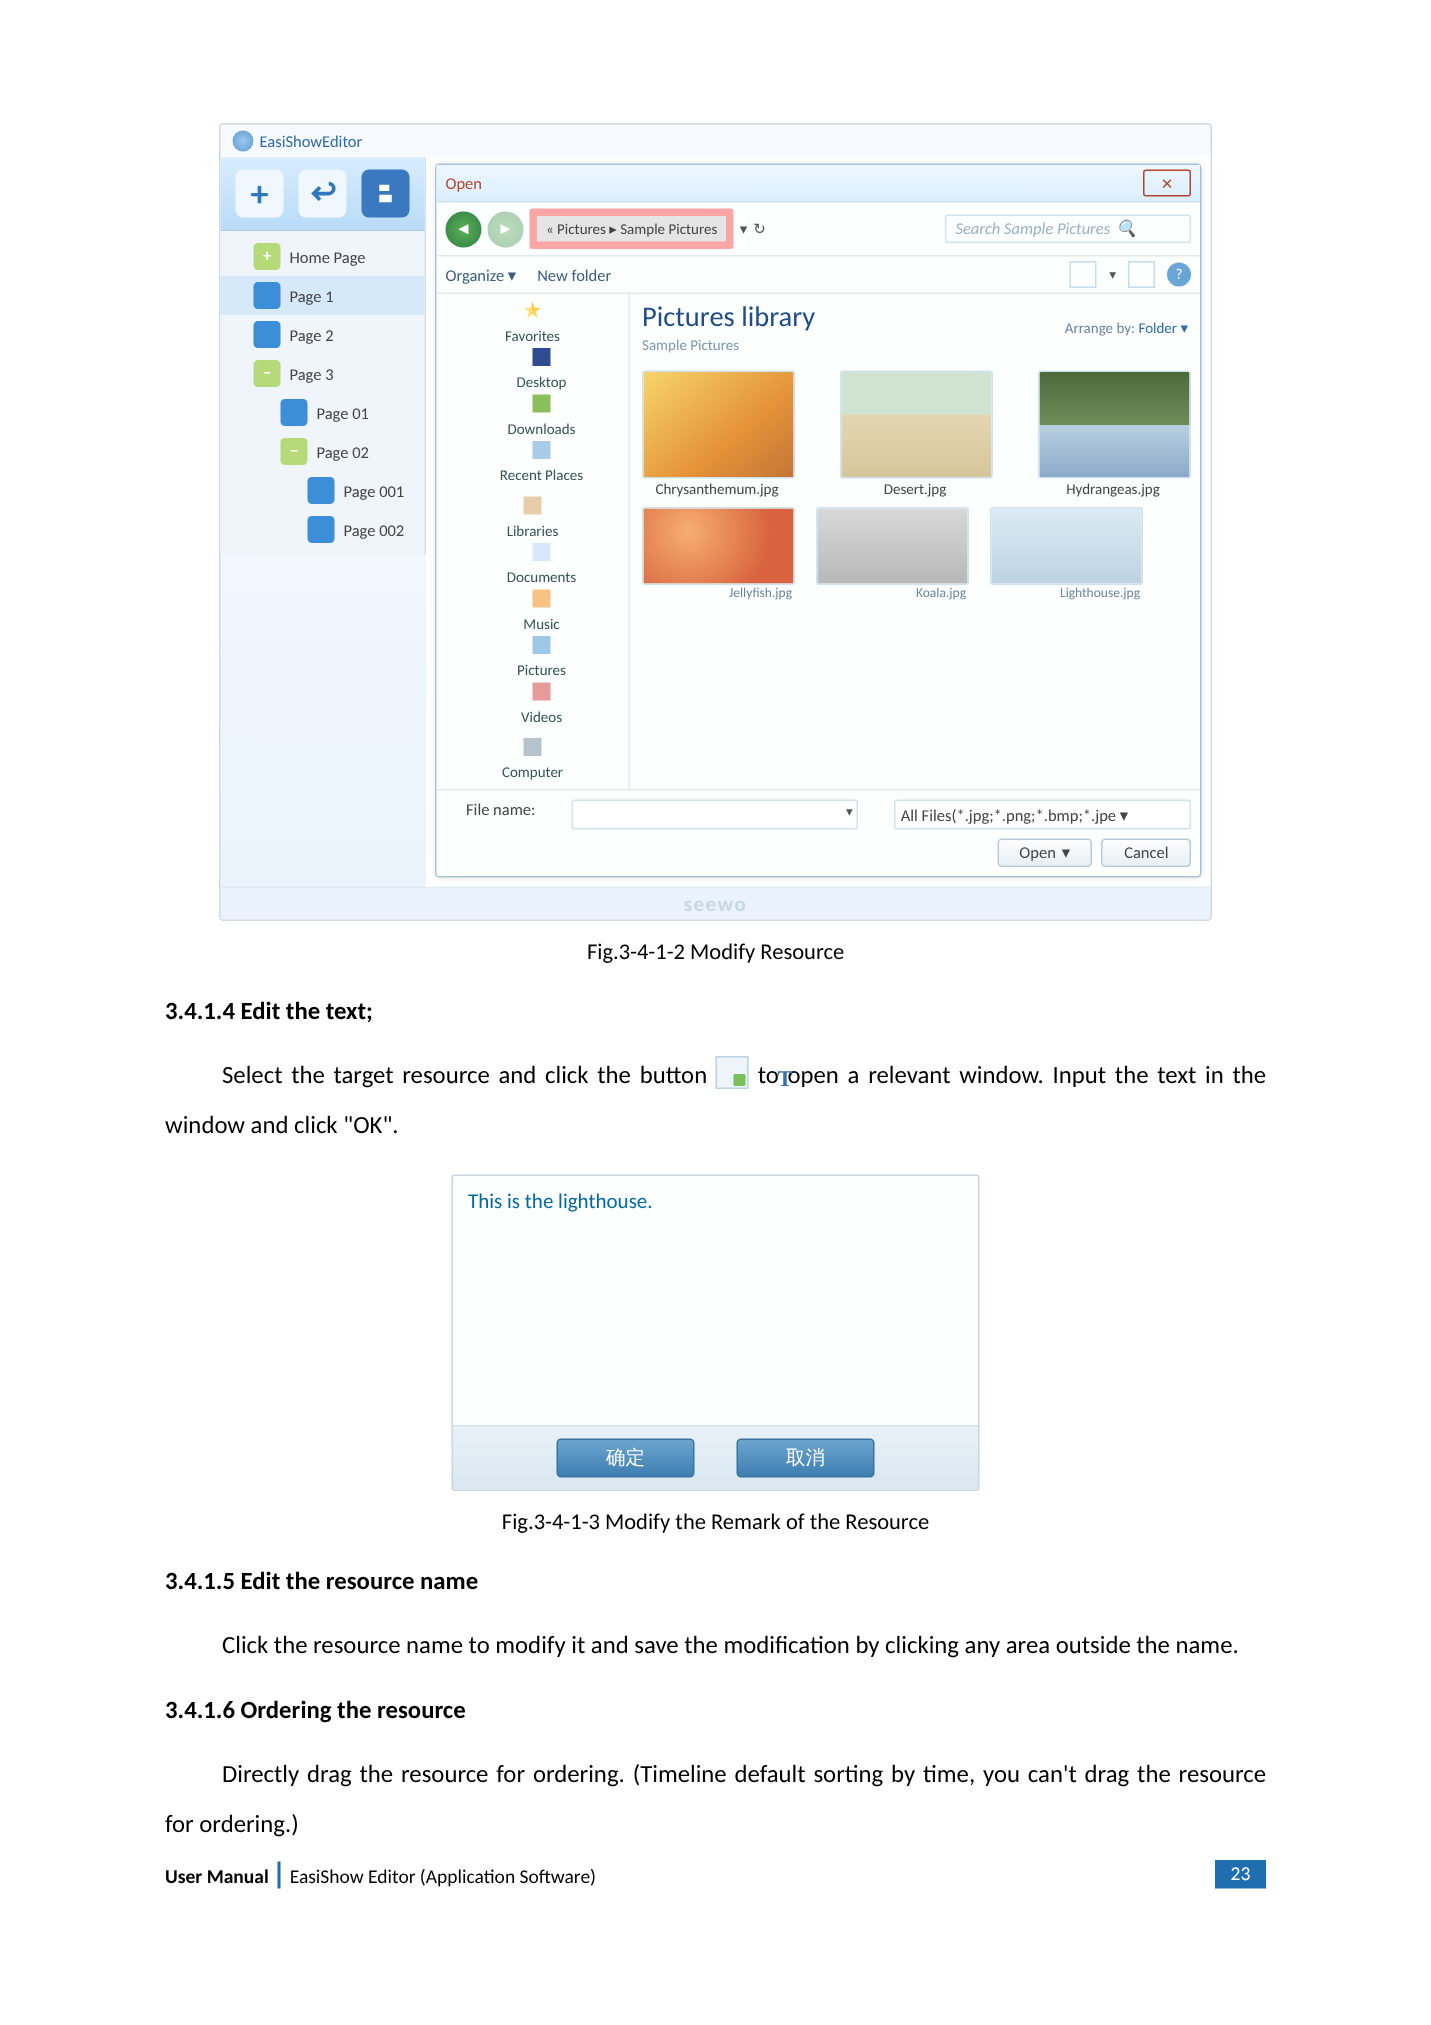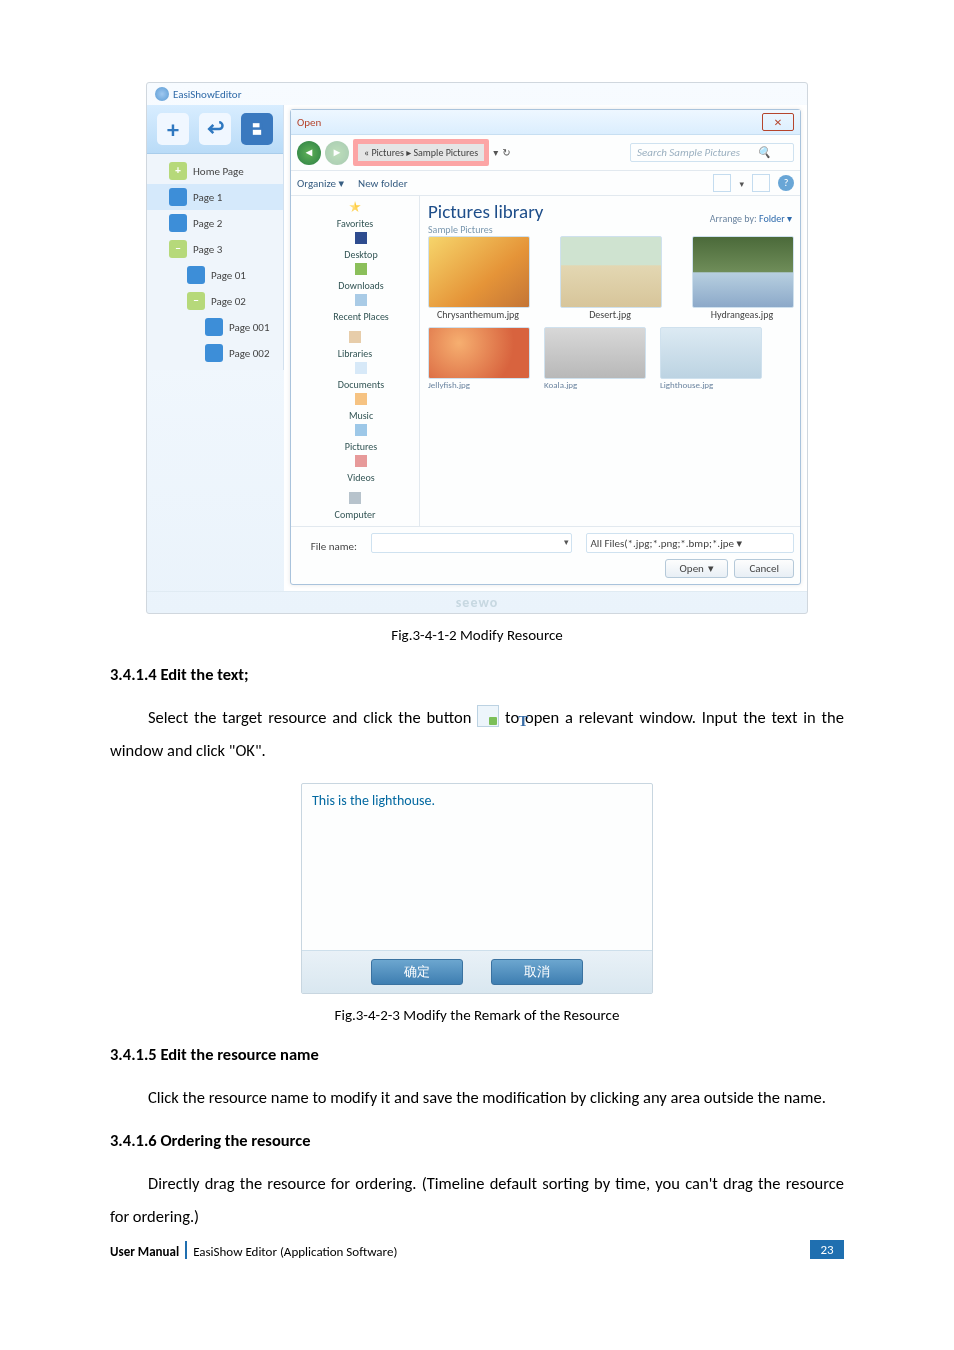--- a/index.html
+++ b/index.html
@@ -105,21 +105,21 @@
   .dlg-nav .navbtn {
     width:24px;height:24px;border-radius:50%;
     background:radial-gradient(#5fb157,#2b7e44); display:flex;align-items:center;justify-content:center;color:#fff;
   }
   .dlg-nav .crumb {
     background:#e5e5e5; border:5px solid #fca5a5; border-radius:2px; padding:2px 6px; font-size:10px; color:#444;
   }
   .dlg-nav .spacer { flex:1; }
   .dlg-nav .search {
     border:1px solid #cfe2f0; border-radius:2px; padding:2px 6px; width:150px;
-    display:flex; align-items:center; gap:17px; color:#9bb0c0; font-style:italic;
+    display:flex; align-items:center; gap:4px; color:#9bb0c0; font-style:italic;
   }
   .dlg-nav .search .mag { color:#6a8aa6; }
   .dlg-tool {
     display:flex; align-items:center; padding:3px 6px; border-bottom:1px solid #e2e9ef;
     color:#385e82;
   }
   .dlg-tool .right { margin-left:auto; display:flex; gap:8px; align-items:center; }
   .dlg-tool .tile { width:16px;height:16px;border:1px solid #c4dcef; display:inline-block; }
   .dlg-tool .help { width:16px;height:16px;border-radius:50%; background:#69a6d6; color:#fff; text-align:center; font-size:10px; line-height:16px; }
 
@@ -142,40 +142,40 @@
   .ic.comp { background:#b7c3cc; }
   .tree-sep { height:6px; }
 
   .dlg-content { flex:1; padding:4px 8px; }
   .dlg-content .hdr-row { display:flex; align-items:center; }
   .dlg-content .lib-title { color:#1e4e8a; font-size:19px; }
   .dlg-content .lib-sub   { color:#7a98af; font-size:10px; }
   .dlg-content .arr-row { margin-left:auto; font-size:10px; color:#6c85a0; }
   .dlg-content .arr-row .lnk { color:#2f6bad; }
 
-  .thumbs { display:flex; gap:32px; margin-top:0; }
+  .thumbs { display:flex; gap:32px; margin-top:11px; }
   .thumb { width:100px; text-align:center; font-size:10px; }
   .thumb .pic {
     width:100px; height:70px; border:1px solid #cfe1ee; border-radius:2px;
     background:#ccc;
   }
   .thumb .pic.t1 { background:linear-gradient(140deg,#f6d56b,#e59438 60%,#c47536); }
   .thumb .pic.t2 { background:linear-gradient(#cfe3d0 40%,#e3d7b2 41%,#d7c59a); }
   .thumb .pic.t3 { background:linear-gradient(#4b6a3a,#6f8d59 50%,#b7cfe0 51%,#8ca9c9); }
   .thumbs2 { display:flex; gap:16px; margin-top:6px; }
-  .thumbs2 .mini { width:100px; text-align:left; font-size:9px; color:#6c85a0; }
+  .thumbs2 .mini { width:100px; text-align:right; font-size:9px; color:#6c85a0; }
   .thumbs2 .mini .p {
     width:100px; height:50px; border:1px solid #cfe1ee; border-radius:2px;
   }
   .thumbs2 .p.m1 { background:radial-gradient(circle at 30% 30%,#f6af70,#d8633e 70%); }
   .thumbs2 .p.m2 { background:linear-gradient(#d8d8d8,#b8b8b8); }
   .thumbs2 .p.m3 { background:linear-gradient(#dceaf3,#bcd3e2); }
 
   .dlg-bottom { padding:6px; display:flex; flex-direction:column; gap:6px; border-top:1px solid #e2e9ef; }
-  .fn-row { display:flex; align-items:flex-end; gap:14px; }
+  .fn-row { display:flex; align-items:flex-start; gap:24px; }
   .fn-row label { width:60px; text-align:right; }
   .fn-row .input { flex:1; border:1px solid #cfe2f0; height:18px; border-radius:2px; background:#fff; position:relative; }
   .fn-row .input .drop { position:absolute; right:2px; top:2px; font-size:9px; color:#555; }
   .fn-row .filter { width:180px; display:flex; align-items:center; justify-content:space-between; padding:0 4px; }
   .btn-row { display:flex; gap:6px; justify-content:flex-end; }
   .wbtn {
     border:1px solid #b5c9d9; background:linear-gradient(#fdfdfd,#e8eff5);
     border-radius:3px; padding:2px 14px; font-size:11px; display:flex; align-items:center; gap:4px;
   }
 
@@ -456,21 +456,21 @@
   </p>
 
   <div class="remark-dlg">
     <div class="remark-text">This is the lighthouse.</div>
     <div class="remark-btns">
       <div class="rbtn">确定</div>
       <div class="rbtn">取消</div>
     </div>
   </div>
 
-  <div class="caption">Fig.3-4-2-3 Modify the Remark of the Resource</div>
+  <div class="caption">Fig.3-4-1-3 Modify the Remark of the Resource</div>
 
   <div class="heading">3.4.1.5 Edit the resource name</div>
   <p class="para indent">Click the resource name to modify it and save the modification by clicking any area outside the name.</p>
 
   <div class="heading">3.4.1.6 Ordering the resource</div>
   <p class="para indent">Directly drag the resource for ordering. (Timeline default sorting by time, you can't drag the resource for ordering.)</p>
 
   <div class="doc-footer">
     <span class="bold">User Manual</span>
     <span class="bar"></span>

